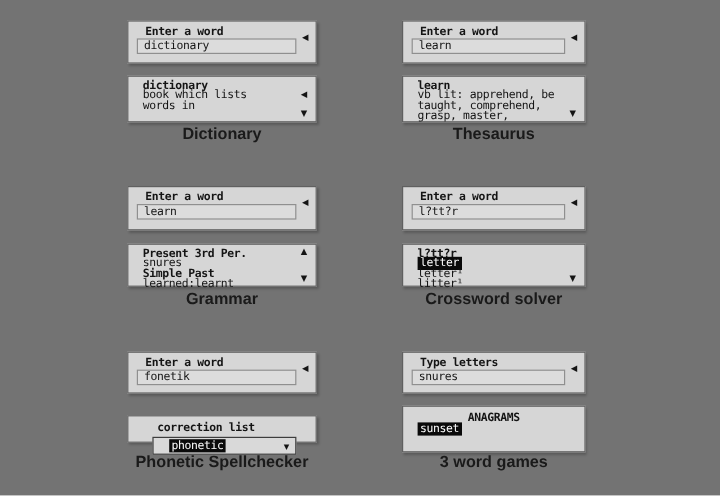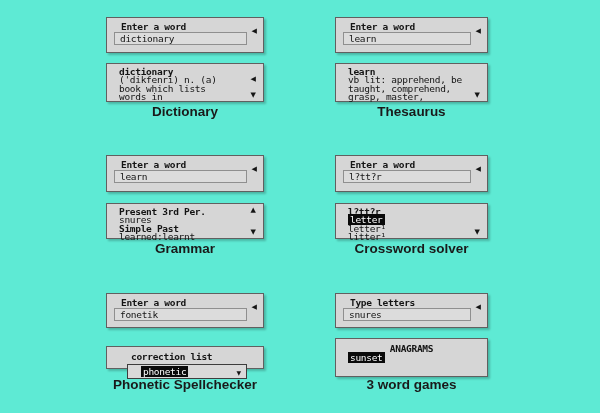--- a/index.html
+++ b/index.html
@@ -1,16 +1,16 @@
 <!DOCTYPE html>
 <html style="--screen-bg: #d6d6d6; --screen-border: #606060; --highlight-bg: #0a0a0a; --highlight-text: #ffffff;"><head>
 <meta charset="utf-8">
 <style>
   html,body{margin:0;padding:0;background:#fff;}
-  .stage{position:relative;width:600px;height:413px;background:#5eead4;overflow:hidden;
+  .stage{position:relative;width:600px;height:413px;background:#737373;overflow:hidden;
          font-family:"DejaVu Sans Mono",monospace;}
   .screen{position:absolute;box-sizing:border-box;
           background:var(--screen-bg,#d6d6d6);
           border:1.5px solid var(--screen-border,#606060);
           box-shadow:1.5px 2px 2px rgba(0,0,0,0.22);}
   .lcd{font-family:"DejaVu Sans Mono",monospace;font-size:9.5px;letter-spacing:-0.3px;
        color:#141414;white-space:nowrap;}
   .b{font-weight:bold;}
   .input-title{position:absolute;left:14px;top:3px;}
   .input-box{position:absolute;left:7px;right:16px;top:14px;height:13px;box-sizing:border-box;
@@ -40,21 +40,20 @@
     <div class="lcd b input-title">Enter a word</div>
     <div class="input-box">
       <span class="lcd val">dictionary</span>
     </div>
     <span class="arrow" style="right:6px;top:10px">◀</span>
   </div>
 
   <div class="screen" style="left:106px;top:63px;width:158px;height:39px">
     <div class="lines lcd">
       <div class="b">dictionary</div>
-      <div>('dikfenri) n. (a)</div>
       <div>book which lists</div>
       <div>words in</div>
     </div>
     <span class="arrow" style="right:7px;top:12px">◀</span>
     <span class="arrow" style="right:7px;bottom:2px">▼</span>
   </div>
 
   <div class="caption" style="left:106px;top:104px;width:158px">Dictionary</div>
 
   <div class="screen" style="left:335px;top:17px;width:153px;height:36px">

